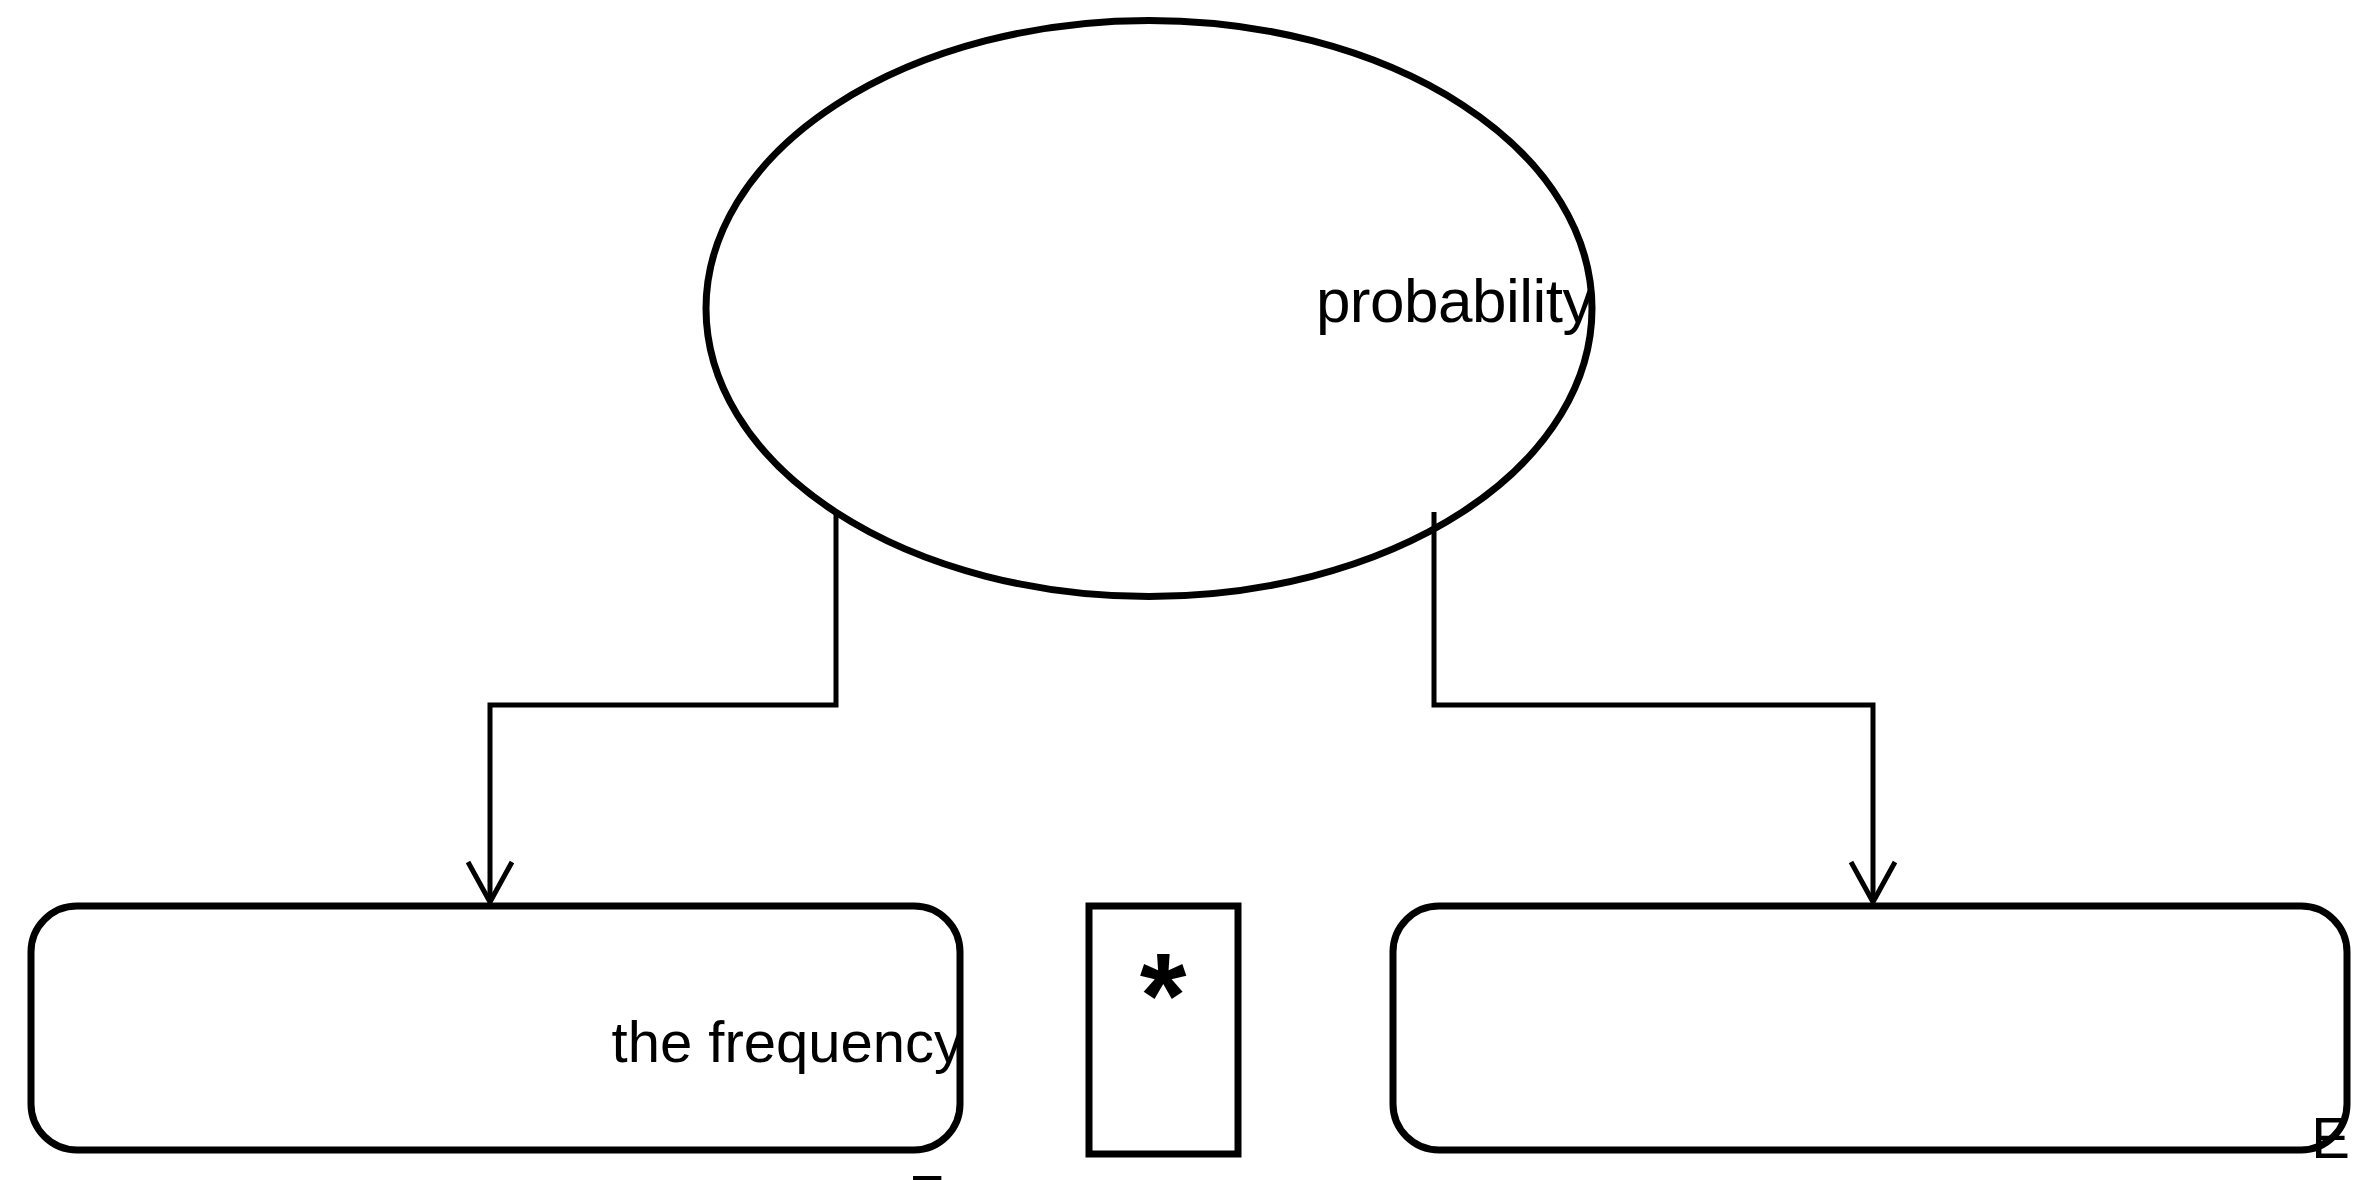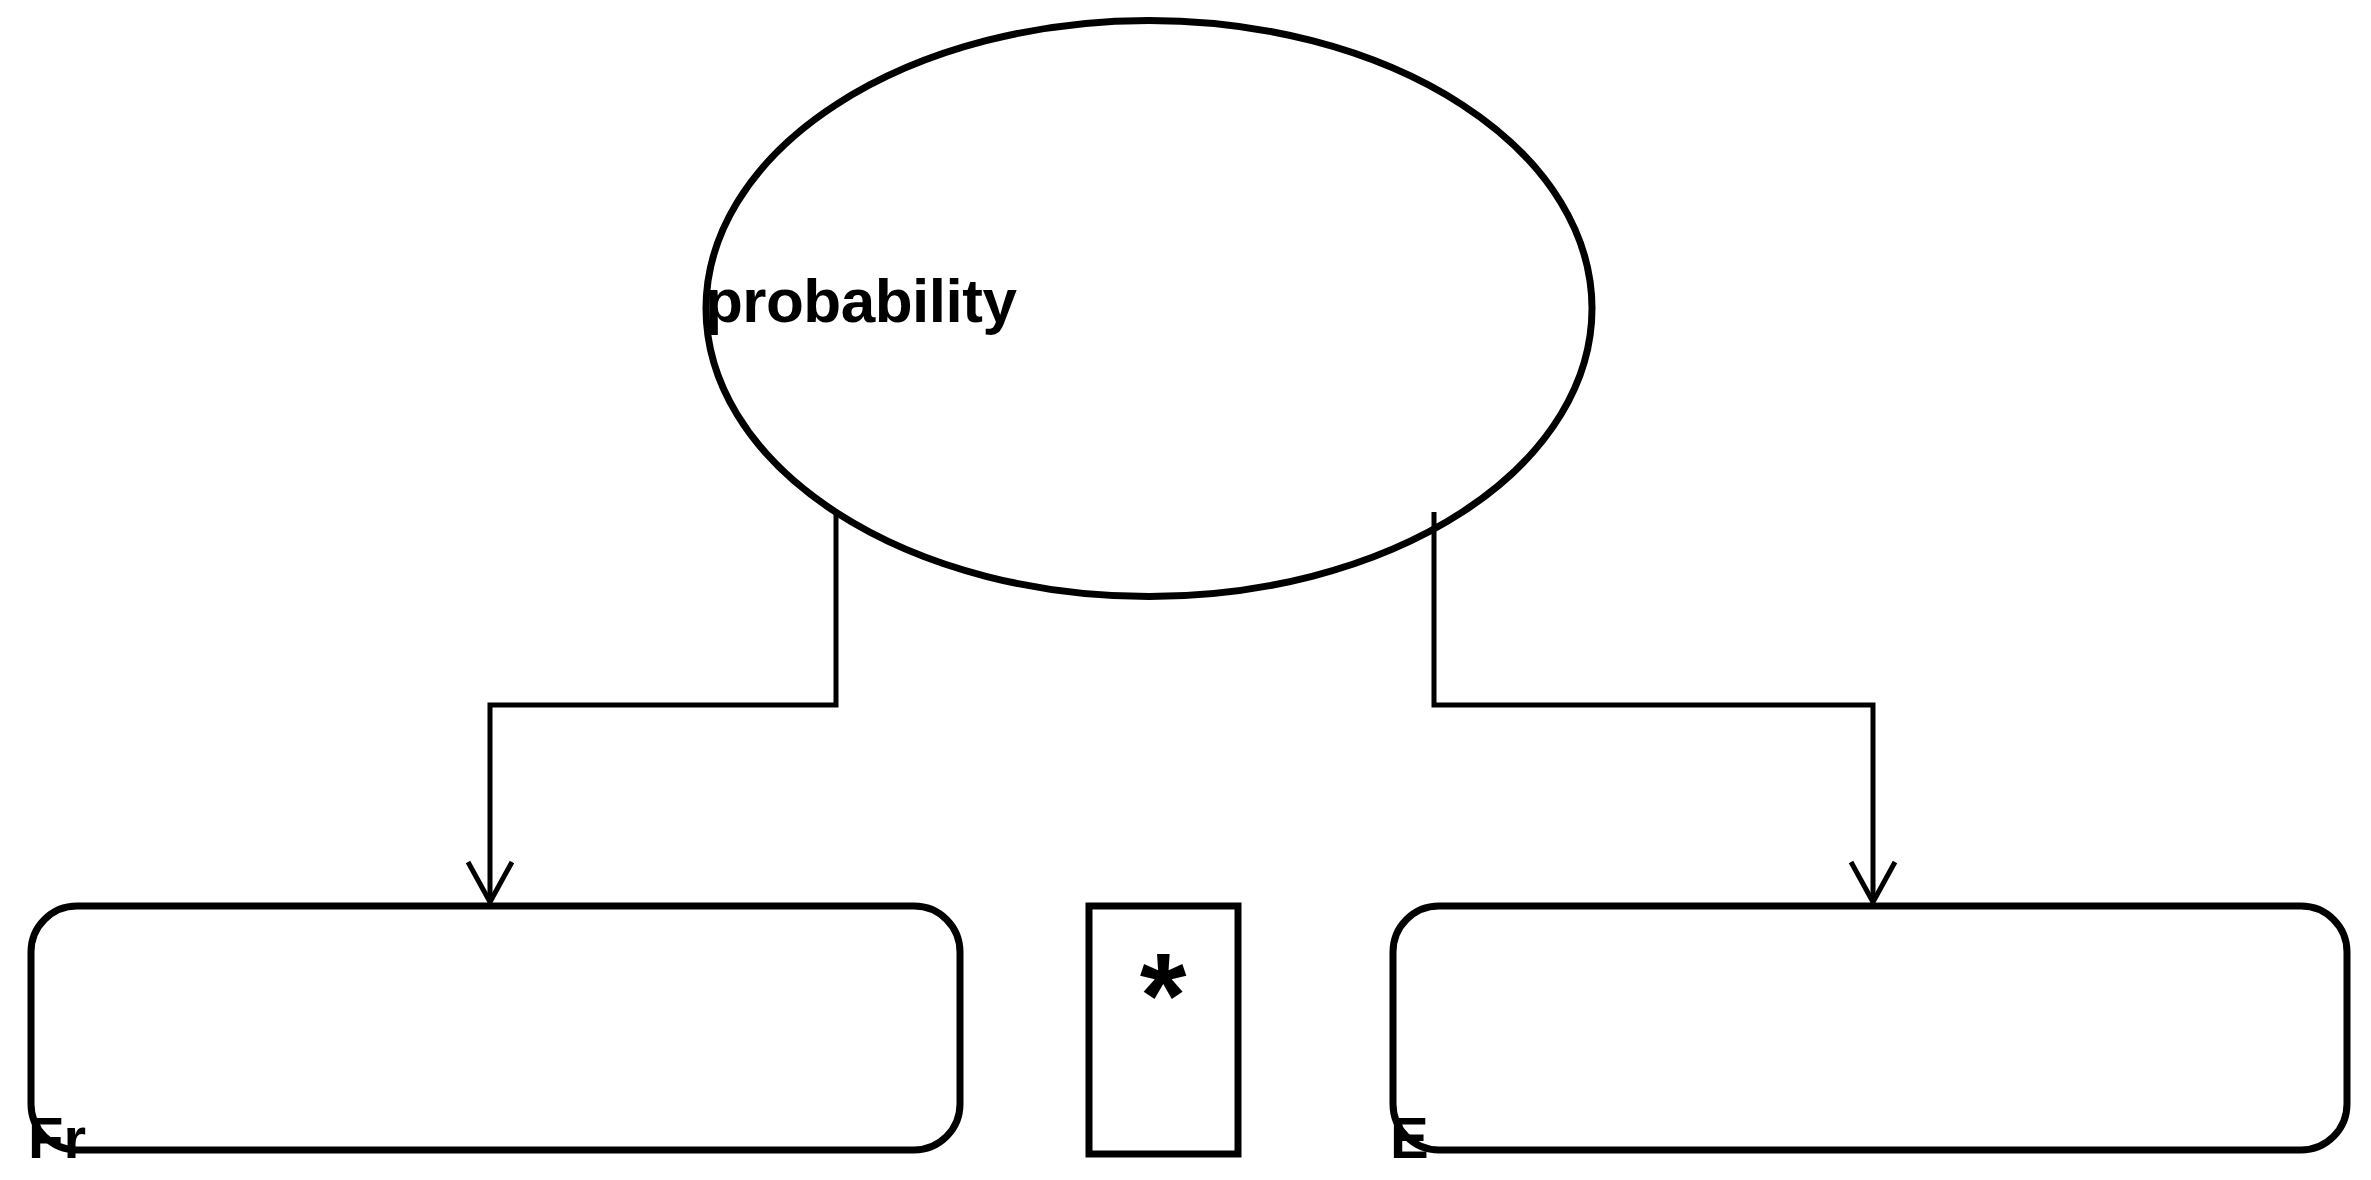--- a/index.html
+++ b/index.html
@@ -20,23 +20,23 @@
   }
   #diagram-svg {
     position: absolute;
     top: 0;
     left: 0;
     width: 2371px;
     height: 1180px;
   }
   .node-text {
     position: absolute;
-    text-align: left;
+    text-align: right;
     color: #000000;
-    font-weight: bold;
+    font-weight: normal;
     line-height: 1.0;
     white-space: pre;
     pointer-events: none;
   }
   #ellipse-label {
     left: 705px;
     top: 270px;
     width: 888px;
     font-size: 62px;
     letter-spacing: -0.5px;
@@ -88,20 +88,21 @@
     <rect x="31" y="906" width="929" height="244" rx="46" ry="46" fill="#ffffff" stroke="#000000" stroke-width="7"></rect>
 
     <rect x="1089" y="906" width="149" height="248" rx="0" ry="0" fill="#ffffff" stroke="#000000" stroke-width="7"></rect>
 
     <rect x="1393" y="906" width="954" height="244" rx="46" ry="46" fill="#ffffff" stroke="#000000" stroke-width="7"></rect>
   </svg>
 
   <div class="node-text" id="ellipse-label">probability</div>
 
   <div class="node-text" id="left-box-label">
+    <span class="line1">the frequency</span>
     <span class="line2">Fr</span>
   </div>
 
   <div id="operator-label">*</div>
 
   <div class="node-text" id="right-box-label">
     <span class="line2">E</span>
   </div>
 
 </div>

